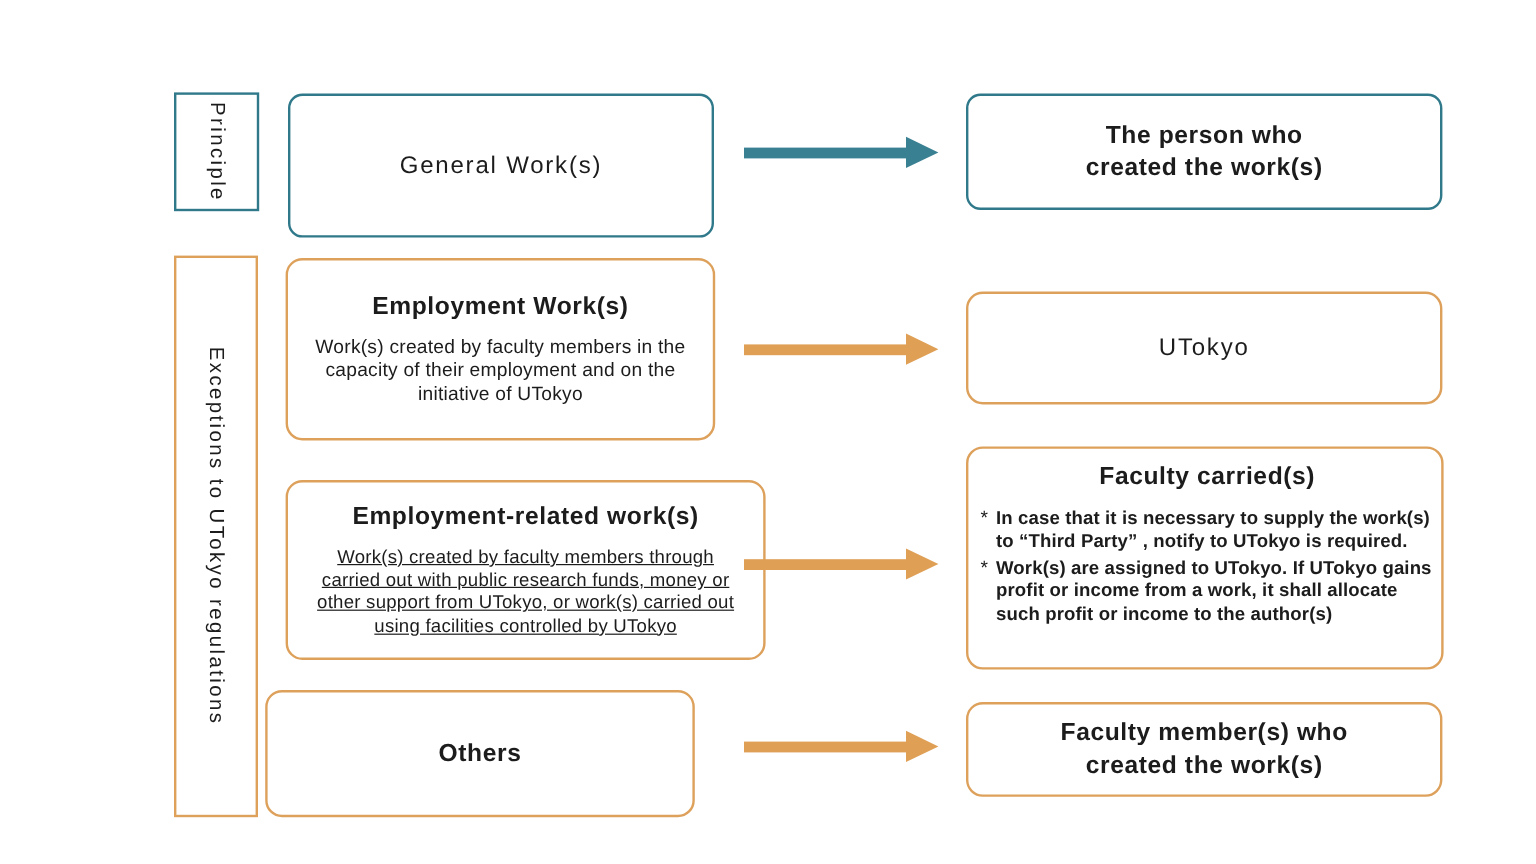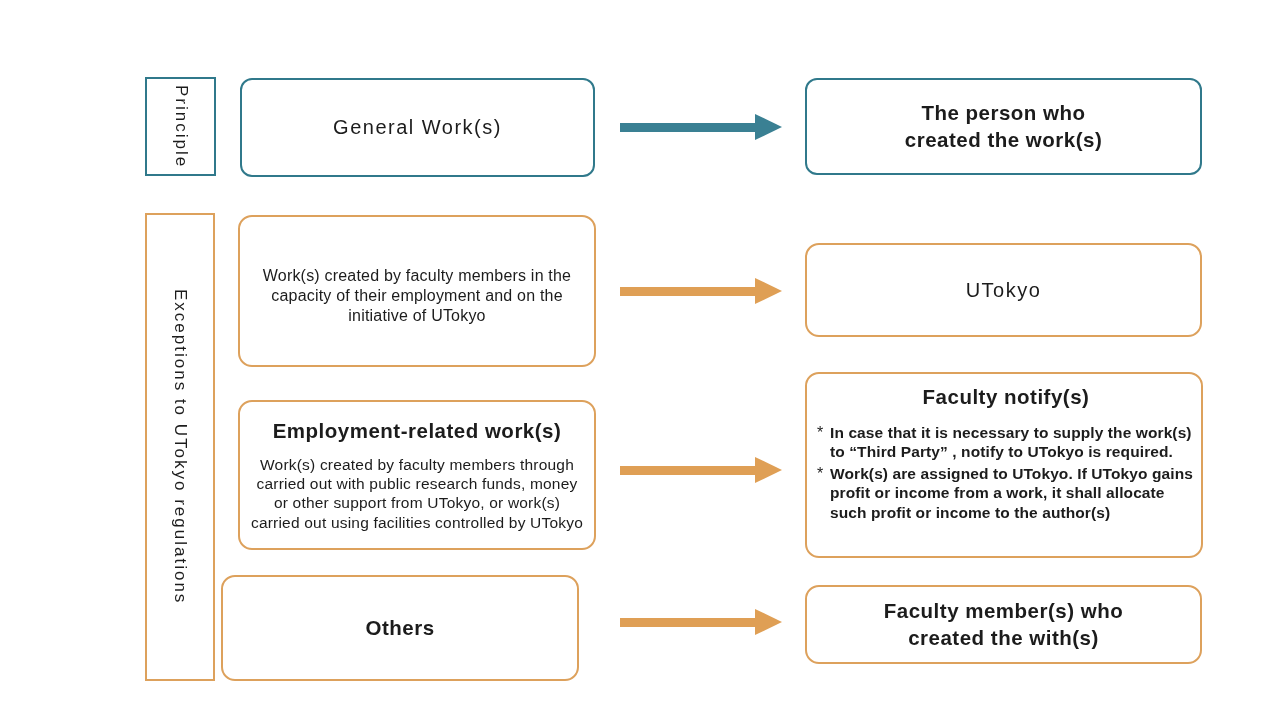--- a/index.html
+++ b/index.html
@@ -22,46 +22,46 @@
   .box{
     position:absolute;box-sizing:border-box;background:#fff;
     display:flex;flex-direction:column;align-items:center;justify-content:center;
     text-align:center;
   }
   .box.teal{border:2px solid var(--teal);border-radius:12px;}
   .box.orange{border:2px solid var(--orange);border-radius:14px;}
   .title-light{font-size:20px;letter-spacing:1.5px;font-weight:normal;}
   .title-bold{font-size:20.5px;font-weight:bold;letter-spacing:0.5px;line-height:1.3;}
   .prelines{white-space:pre-line;}
-  .box-body{font-size:16px;line-height:1.24;letter-spacing:0.2px;margin-top:10px;padding:0 10px;}
-  .box-body.small{font-size:15.5px;}
+  .box-body{font-size:16px;line-height:1.24;letter-spacing:0.2px;margin-top:10px;padding:0 20px;}
+  .box-body.small{font-size:15.5px;text-decoration:underline;}
   
   .notes-box{justify-content:flex-start;padding:10px 6px 6px 10px;}
   .notes{width:100%;box-sizing:border-box;text-align:left;margin-top:12px;padding-right:2px;}
   .note{display:flex;font-size:15.5px;line-height:1.26;letter-spacing:0.1px;margin-bottom:2px;}
   .note-marker{width:13px;flex:0 0 13px;font-size:16px;}
   .note-text{flex:1;font-weight:bold;}
   
   .arrow{position:absolute;display:flex;align-items:center;width:162px;height:26px;}
   .arrow .shaft{flex:1;height:9px;}
   .arrow .head{width:0;height:0;border-top:13px solid transparent;border-bottom:13px solid transparent;}
   .arrow.teal .shaft{background:var(--arrow_teal);}
   .arrow.teal .head{border-left:27px solid var(--arrow_teal);}
   .arrow.orange .shaft{background:var(--arrow_orange);}
   .arrow.orange .head{border-left:27px solid var(--arrow_orange);}
   
   .pos-principle{left:145px;top:77px;width:71px;height:99px;}
   .pos-exceptions{left:145px;top:213px;width:70px;height:468px;}
-  .pos-general{left:240px;top:78px;width:355px;height:99px;}
+  .pos-general{left:240px;top:78px;width:355px;height:120px;}
   .pos-person{left:805px;top:78px;width:397px;height:97px;}
   .pos-arrow1{left:620px;top:114px;}
   .pos-employment{left:238px;top:215px;width:358px;height:152px;}
   .pos-utokyo{left:805px;top:243px;width:397px;height:94px;text-align:right;}
   .pos-arrow2{left:620px;top:278px;}
-  .pos-emprelated{left:238px;top:400px;width:358px;height:150px;}
+  .pos-emprelated{left:238px;top:400px;width:400px;height:150px;}
   .pos-faculty{left:805px;top:372px;width:398px;height:186px;}
   .pos-arrow3{left:620px;top:457px;}
   .pos-others{left:221px;top:575px;width:358px;height:106px;}
   .pos-facultywho{left:805px;top:585px;width:397px;height:79px;}
   .pos-arrow4{left:620px;top:609px;}
 </style>
 </head>
 <body>
 
 <div class="canvas">
@@ -79,40 +79,41 @@
   <div class="arrow teal pos-arrow1">
     <div class="shaft"></div>
     <div class="head"></div>
   </div>
   <div class="box teal pos-person">
     <div class="title-bold prelines">The person who
 created the work(s)</div>
   </div>
 
   <div class="box orange pos-employment">
+    <div class="title-bold">Employment Work(s)</div>
     <div class="box-body">Work(s) created by faculty members in the capacity of their employment and on the initiative of UTokyo</div>
   </div>
   <div class="arrow orange pos-arrow2">
     <div class="shaft"></div>
     <div class="head"></div>
   </div>
   <div class="box orange pos-utokyo">
     <div class="title-light">UTokyo</div>
   </div>
 
   <div class="box orange pos-emprelated">
     <div class="title-bold">Employment-related work(s)</div>
     <div class="box-body small">Work(s) created by faculty members through carried out with public research funds, money or other support from UTokyo, or work(s) carried out using facilities controlled by UTokyo</div>
   </div>
   <div class="arrow orange pos-arrow3">
     <div class="shaft"></div>
     <div class="head"></div>
   </div>
   <div class="box orange notes-box pos-faculty">
-    <div class="title-bold">Faculty notify(s)</div>
+    <div class="title-bold">Faculty carried(s)</div>
     <div class="notes">
       <div class="note">
         <span class="note-marker">*</span>
         <span class="note-text">In case that it is necessary to supply the work(s) to “Third Party” , notify to UTokyo is required.</span>
       </div>
       <div class="note">
         <span class="note-marker">*</span>
         <span class="note-text">Work(s) are assigned to UTokyo. If UTokyo gains profit or income from a work, it shall allocate such profit or income to the author(s)</span>
       </div>
     </div>
@@ -120,16 +121,16 @@
 
   <div class="box orange pos-others">
     <div class="title-bold">Others</div>
   </div>
   <div class="arrow orange pos-arrow4">
     <div class="shaft"></div>
     <div class="head"></div>
   </div>
   <div class="box orange pos-facultywho">
     <div class="title-bold prelines">Faculty member(s) who
-created the with(s)</div>
+created the work(s)</div>
   </div>
 
 </div>
 
 </body></html>

